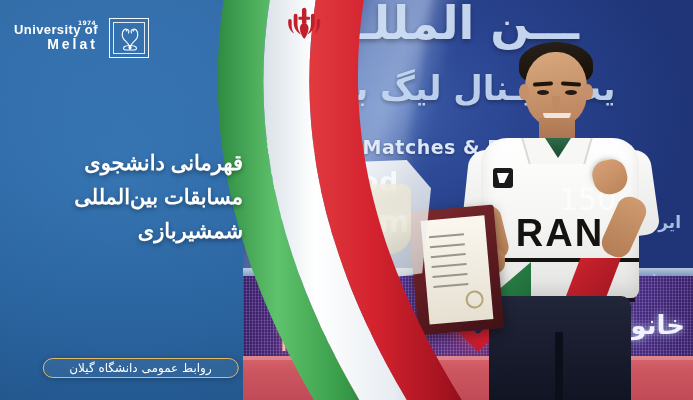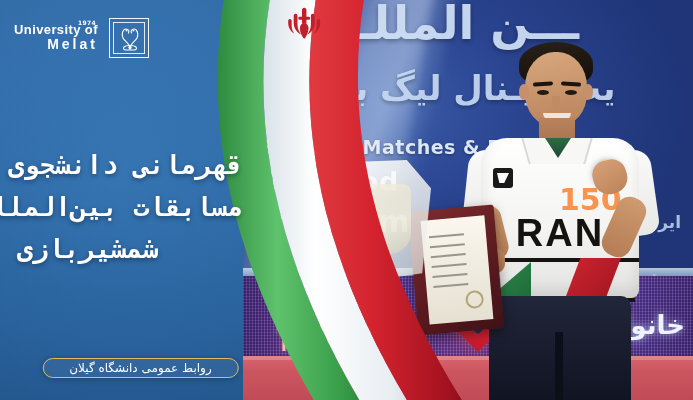--- a/index.html
+++ b/index.html
@@ -261,21 +261,21 @@
   .brand{
     position:absolute; top:158px; left:26px; width:20px; height:20px;
     background:#1a1a1a; border-radius:3px;
   }
   .brand::after{
     content:""; position:absolute; top:5px; left:4px; width:12px; height:10px;
     background:#fff; clip-path:polygon(0 0,100% 0,60% 100%,20% 100%);
   }
   .num{
     position:absolute; top:172px; left:56px;
-    font-size:30px; font-weight:bold; color:#f97316; opacity:.75;
+    font-size:30px; font-weight:normal; color:#ffffff; opacity:.75;
     direction:ltr;
     margin-left:36px;
   }
   .arm-l{
     position:absolute; top:140px; left:-2px; width:40px; height:92px;
     background:linear-gradient(180deg,#fafafa,#e8e8e6);
     border-radius:18px 8px 10px 14px;
     transform:rotate(6deg);
   }
   .arm-r{
@@ -421,26 +421,26 @@
   }
   .logo-year-fa{
     font-size:7px; color:#ffffff; letter-spacing:.4px;
     margin-bottom:-2px;
   }
 
   
   .headline{
     position:absolute; top:146px; right:450px;
     width:226px;
-    direction:rtl; text-align:left;
+    direction:rtl; text-align:right;
     color:#ffffff;
-    font-size:26px; font-weight:bold;
+    font-size:21px; font-weight:bold;
     line-height:1.62;
     text-shadow:0 2px 5px rgba(0,0,0,.38);
-    font-family:Liberation Mono, monospace;
+    font-family:Liberation Sans, sans-serif;
   }
   .headline span{ display:block; white-space:nowrap; }
 
   
   .badge{
     position:absolute; bottom:22px; left:50%;
     transform:translateX(-50%);
     margin-left:-206px;
     padding:2px 26px;
     border:1.4px solid #e2ba63;

